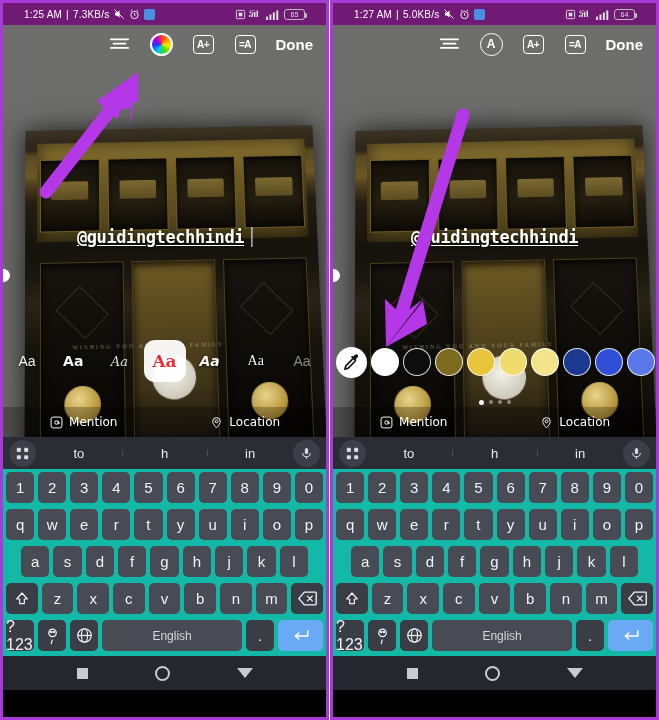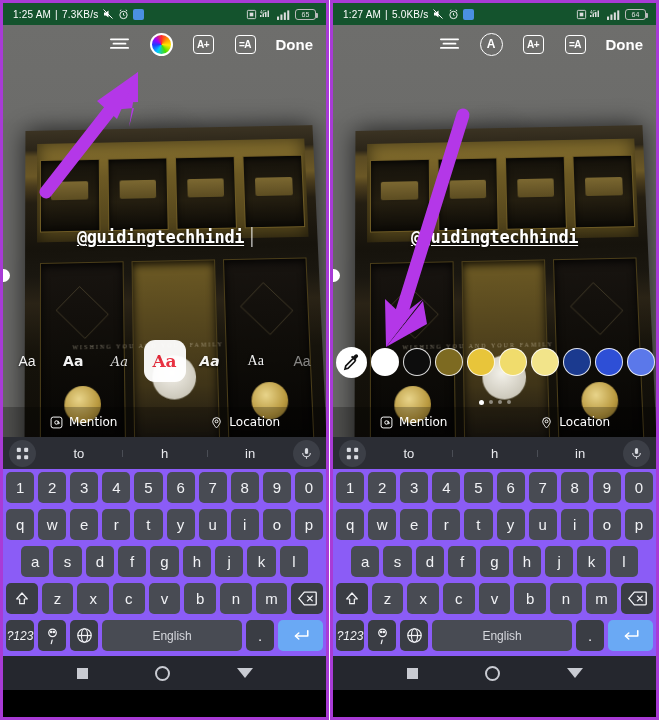--- a/index.html
+++ b/index.html
@@ -21,23 +21,23 @@
     border-top: 3px solid #a83bd6;
     border-bottom: 3px solid #a83bd6;
     overflow: hidden;
   }
   .phone.right { margin-left: 0; }
 
   
   .statusbar {
     position: relative;
     height: 22px;
-    background: #14532d;
+    background: #701a75;
     display: flex; align-items: center;
-    padding: 0 10px;
+    padding: 0 21px;
     color: #fff;
     font-size: 10px;
     letter-spacing: .2px;
   }
   .sb-left { display: flex; align-items: center; gap: 4px; white-space: nowrap; }
   .sb-right { margin-left: auto; display: flex; align-items: center; gap: 3px; }
   .sb-text { font-size: 10px; font-family: "Liberation Sans", sans-serif; }
   .ic { display: inline-block; line-height: 1; }
   .ic svg { display:block; }
   .batt {
@@ -172,36 +172,36 @@
   
   .mlbar {
     position: absolute; left: 0; right: 0; bottom: 0; height: 30px;
     display: flex; align-items: center; z-index: 6;
     background: rgba(0,0,0,.25);
   }
   .mlitem { flex: 1; display: flex; align-items: center; justify-content: center; gap: 6px;
             color: #fff; font-size: 12px; font-family: "DejaVu Sans", sans-serif; cursor: pointer; }
 
   
-  .keyboard { background: #8b5cf6; padding-bottom: 2px; }
+  .keyboard { background: #14b8a6; padding-bottom: 2px; }
   .sugg { height: 32px; display: flex; align-items: center; padding: 0 6px; background:#2b2d34; }
   .sugg-icon { width: 27px; height: 27px; border-radius: 50%; background: #3c3f47;
                display: flex; align-items: center; justify-content: center; flex: 0 0 auto; cursor:pointer;}
   .sugg-words { flex: 1; display: flex; align-items: center; }
   .sw { flex: 1; text-align: center; color: #e9eaee; font-size: 13px; position: relative; cursor: pointer;}
   .sw + .sw:before { content:""; position:absolute; left:0; top:4px; bottom:4px; width:1px; background:#4a4d55;}
   .krow { display: flex; justify-content: center; gap: 4px; padding: 3px 3px; }
   .key { flex: 1; height: 31px; background: #484b53; border-radius: 5px;
          display: flex; align-items: center; justify-content: center;
          color: #f1f2f5; font-size: 15px; cursor: pointer; }
   .krow.r3 { padding-left: 18px; padding-right: 18px; }
   .key.space { flex: 5.0; font-size: 12px; color: #d6d8dd; }
   .key.fn { background: #3a3d44; }
   .key.enter { background: #6aa9f4; flex: 1.6; color:#1b2430; }
-  .key.small { font-size: 12px; font-style: italic; }
+  .key.small { font-size: 16px; }
   .krow.r5 { gap: 4px; }
 
   
   .navbar { height: 34px; background: #25272e; display: flex; align-items: center;
             justify-content: space-around; padding: 0 40px; }
   .nav-sq { width: 11px; height: 11px; background: #c9cbd2; }
   .nav-ci { width: 15px; height: 15px; border: 2px solid #c9cbd2; border-radius: 50%; }
   .nav-tr { width: 0; height: 0; border-left: 8px solid transparent; border-right: 8px solid transparent;
             border-top: 10px solid #c9cbd2; }
 

